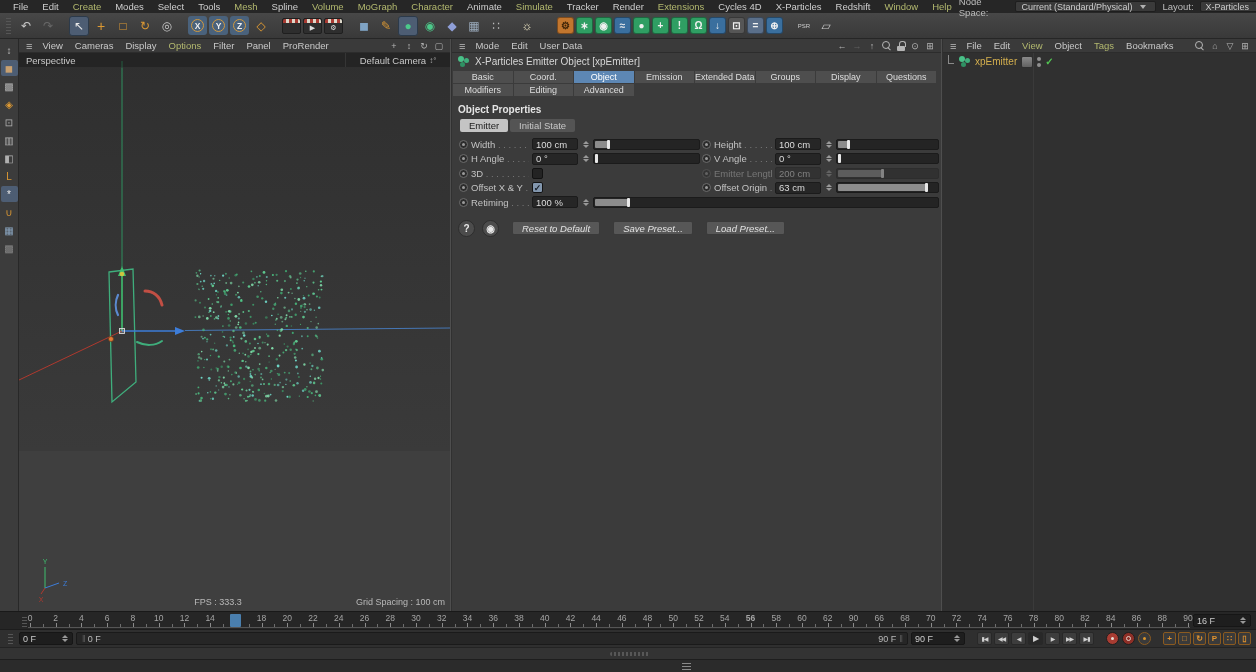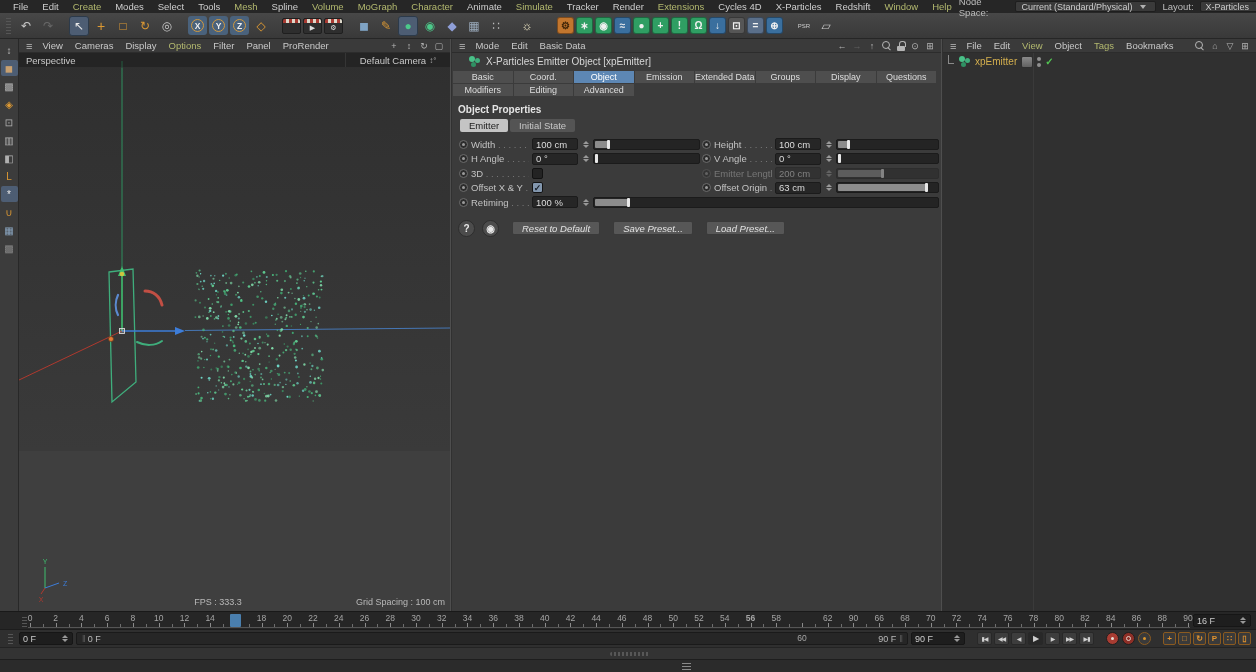--- a/index.html
+++ b/index.html
@@ -64,21 +64,21 @@
   .vp-canvas { position:relative; height:651px; overflow:hidden; }
   .vp-canvas svg { position:absolute; inset:0; }
   .vp-band { position:absolute; top:0; left:0; right:0; height:15px; display:flex; background:rgba(22,22,22,.42);
     border-bottom:1px solid rgba(255,255,255,.05); z-index:2; }
   .vp-band .cell { display:flex; align-items:center; font-size:9.5px; color:#c9c9c9; }
   .vp-band .cell.left { width:327px; padding-left:7px; border-right:1px solid rgba(255,255,255,.08); }
   .vp-band .cell.right { flex:1; justify-content:center; gap:3px; }
   .cam-ic { font-size:8px; color:#a9a9a9; }
   
   .attr { width:489px; flex:none; background:#3b3b3b; display:flex; flex-direction:column; }
-  .attr-title { height:16px; display:flex; align-items:center; gap:5px; padding-left:16px; }
+  .attr-title { height:16px; display:flex; align-items:center; gap:5px; padding-left:5px; }
   .attr-title .t { font-size:10px; color:#d6d6d6; }
   .obj-ic { width:13px; height:13px; flex:none; position:relative; }
   .obj-ic i { position:absolute; border-radius:50%; background:#3fae7c; }
   .obj-ic i:nth-child(1){ left:1px; top:1px; width:6px; height:6px; background:#49c188;}
   .obj-ic i:nth-child(2){ left:7px; top:3px; width:5px; height:5px; }
   .obj-ic i:nth-child(3){ left:3px; top:7px; width:5px; height:5px; background:#2f9163;}
   .tabs { display:flex; flex-wrap:wrap; gap:1px; padding:2px 1px 1px 1px; }
   .tab { width:59.5px; height:12px; background:#4e4e4e; color:#dedede; font-size:9px;
     display:flex; align-items:center; justify-content:center; white-space:nowrap; }
   .tab.sel { background:#5d87b4; color:#fff; }
@@ -782,21 +782,21 @@
   </div>
 
   <div class="vsplit"></div>
 
   <div class="attr">
     <div class="panel-menu">
       <span class="pm-burger">≡</span>
       <div style="display:flex">
           <span class="pmi">Mode</span>
           <span class="pmi">Edit</span>
-          <span class="pmi">Basic Data</span>
+          <span class="pmi">User Data</span>
         </div>
       <div class="pm-right">
           <span class="pm-ic">←</span>
           <span class="pm-ic dim">→</span>
           <span class="pm-ic">↑</span>
           <span class="icon-mag"></span>
           <span class="icon-lock"></span>
           <span class="pm-ic">⊙</span>
           <span class="pm-ic">⊞</span>
         </div>
@@ -1076,21 +1076,21 @@
       <div class="tick major" style="left: 60%;"></div>
       <div class="tick-label" style="left: 60%;">54</div>
       <div class="tick" style="left: 61.1111%;"></div>
       <div class="tick major" style="left: 62.2222%;"></div>
       <div class="tick-label" style="left: 62.2222%; font-weight: bold;">56</div>
       <div class="tick" style="left: 63.3333%;"></div>
       <div class="tick major" style="left: 64.4444%;"></div>
       <div class="tick-label" style="left: 64.4444%;">58</div>
       <div class="tick" style="left: 65.5556%;"></div>
       <div class="tick major" style="left: 66.6667%;"></div>
-      <div class="tick-label" style="left: 66.6667%; margin-top: 20px;">60</div>
+      <div class="tick-label" style="left: 66.6667%;">60</div>
       <div class="tick" style="left: 67.7778%;"></div>
       <div class="tick major" style="left: 68.8889%;"></div>
       <div class="tick-label" style="left: 68.8889%;">62</div>
       <div class="tick" style="left: 70%;"></div>
       <div class="tick major" style="left: 71.1111%;"></div>
       <div class="tick-label" style="left: 71.1111%;">90</div>
       <div class="tick" style="left: 72.2222%;"></div>
       <div class="tick major" style="left: 73.3333%;"></div>
       <div class="tick-label" style="left: 73.3333%;">66</div>
       <div class="tick" style="left: 74.4444%;"></div>

